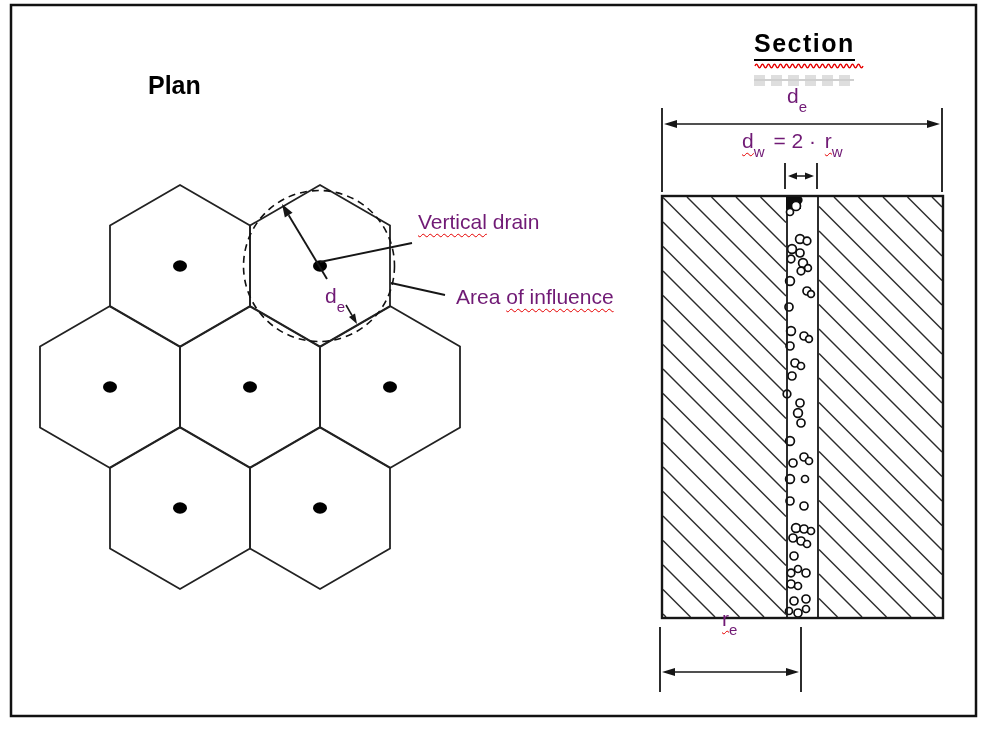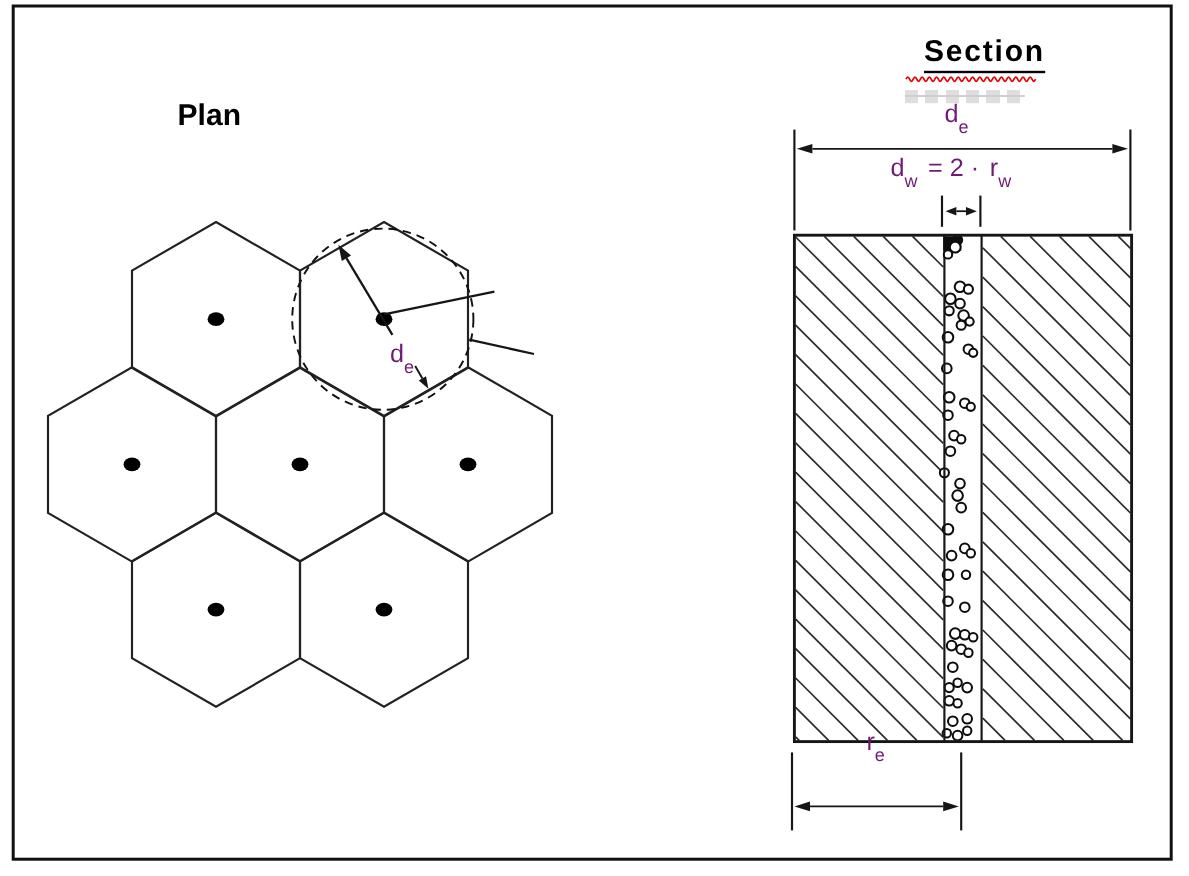--- a/index.html
+++ b/index.html
@@ -2,26 +2,26 @@
 <html><head>
 <meta charset="utf-8">
 <style>
   html,body{margin:0;padding:0;background:#fff;}
   .page{position:relative;width:991px;height:730px;background:#ffffff;
         font-family:"Liberation Sans", sans-serif;overflow:hidden;}
   svg.canvas{position:absolute;left:0;top:0;}
   .lbl{position:absolute;white-space:nowrap;font-size:21px;color:#701a75;line-height:1.15;}
   .title{position:absolute;font-weight:700;font-size:25px;color:#000;white-space:nowrap;}
   sub.ss{font-size:15px;line-height:1;position:relative;top:4px;}
-  .sq{text-decoration-style:wavy;text-decoration-color:#e60000;
+  .sq{text-decoration:underline;text-decoration-style:wavy;text-decoration-color:#e60000;
       text-decoration-thickness:1px;text-underline-offset:4px;}
   .op{margin:0 3px;}
   #section-head{position:absolute;left:754px;top:29px;}
   #section-title-span{display:inline-block;border-bottom:2px solid #000;padding-bottom:1px;
-      letter-spacing:1.5px;font-weight:700;font-size:25px;color:#000;margin-left:16px;}
+      letter-spacing:1.5px;font-weight:700;font-size:25px;color:#000;}
   #wave-svg{display:block;margin-top:1px;}
   #ghost{margin-top:5px;width:100px;height:11px;
       background:
         linear-gradient(to bottom, rgba(0,0,0,0) 0 4px, #cfcfcf 4px 6px, rgba(0,0,0,0) 6px 100%),
         repeating-linear-gradient(90deg, #dedede 0 11px, rgba(255,255,255,0) 11px 17px);}
 </style>
 </head>
 <body>
 
 <div class="page">
@@ -181,31 +181,39 @@
         <polygon points="664,124 677,128 677,120" fill="#161616"></polygon>
         <line x1="797" y1="176" x2="805" y2="176" stroke="#161616" stroke-width="1.5"></line>
         <polygon points="814,176 805,179.5 805,172.5" fill="#161616"></polygon>
         <polygon points="788,176 797,179.5 797,172.5" fill="#161616"></polygon>
         <line x1="675" y1="672" x2="786" y2="672" stroke="#161616" stroke-width="1.5"></line>
         <polygon points="799,672 786,676 786,668" fill="#161616"></polygon>
         <polygon points="662,672 675,676 675,668" fill="#161616"></polygon>
       </g>
   </svg>
 
-  <div class="title" style="left:148px;top:82px">Plan</div>
+  <div class="title" style="left:148px;top:71px">Plan</div>
 
   <div id="section-head">
     <span id="section-title-span" class="section-title">Section</span>
     <svg id="wave-svg" width="116" height="8">
       <path id="wave-path" fill="none" stroke="#e60000" stroke-width="1.4" d="M1 4 q1.5 -3.5 3 0 q1.5 3.5 3 0 q1.5 -3.5 3 0 q1.5 3.5 3 0 q1.5 -3.5 3 0 q1.5 3.5 3 0 q1.5 -3.5 3 0 q1.5 3.5 3 0 q1.5 -3.5 3 0 q1.5 3.5 3 0 q1.5 -3.5 3 0 q1.5 3.5 3 0 q1.5 -3.5 3 0 q1.5 3.5 3 0 q1.5 -3.5 3 0 q1.5 3.5 3 0 q1.5 -3.5 3 0 q1.5 3.5 3 0 q1.5 -3.5 3 0 q1.5 3.5 3 0 q1.5 -3.5 3 0 q1.5 3.5 3 0 q1.5 -3.5 3 0 q1.5 3.5 3 0 q1.5 -3.5 3 0 q1.5 3.5 3 0 q1.5 -3.5 3 0 q1.5 3.5 3 0 q1.5 -3.5 3 0 q1.5 3.5 3 0 q1.5 -3.5 3 0 q1.5 3.5 3 0 q1.5 -3.5 3 0 q1.5 3.5 3 0 q1.5 -3.5 3 0 q1.5 3.5 3 0"></path>
     </svg>
     <div id="ghost"></div>
   </div>
 
-
+  <div class="lbl" style="left:418px;top:210px">
+    <span class="sq">Vertical</span>
+    <span>drain</span>
+  </div>
+
+  <div class="lbl" style="left:456px;top:285px">
+    <span>Area</span>
+    <span class="sq">of influence</span>
+  </div>
 
   <div class="lbl" style="left:325px;top:284px">
     <span>d</span><sub class="ss">e</sub>
   </div>
 
   <div class="lbl" style="left:787px;top:84px">
     <span>d</span><sub class="ss">e</sub>
   </div>
 
   <div class="lbl" style="left:742px;top:129px">

